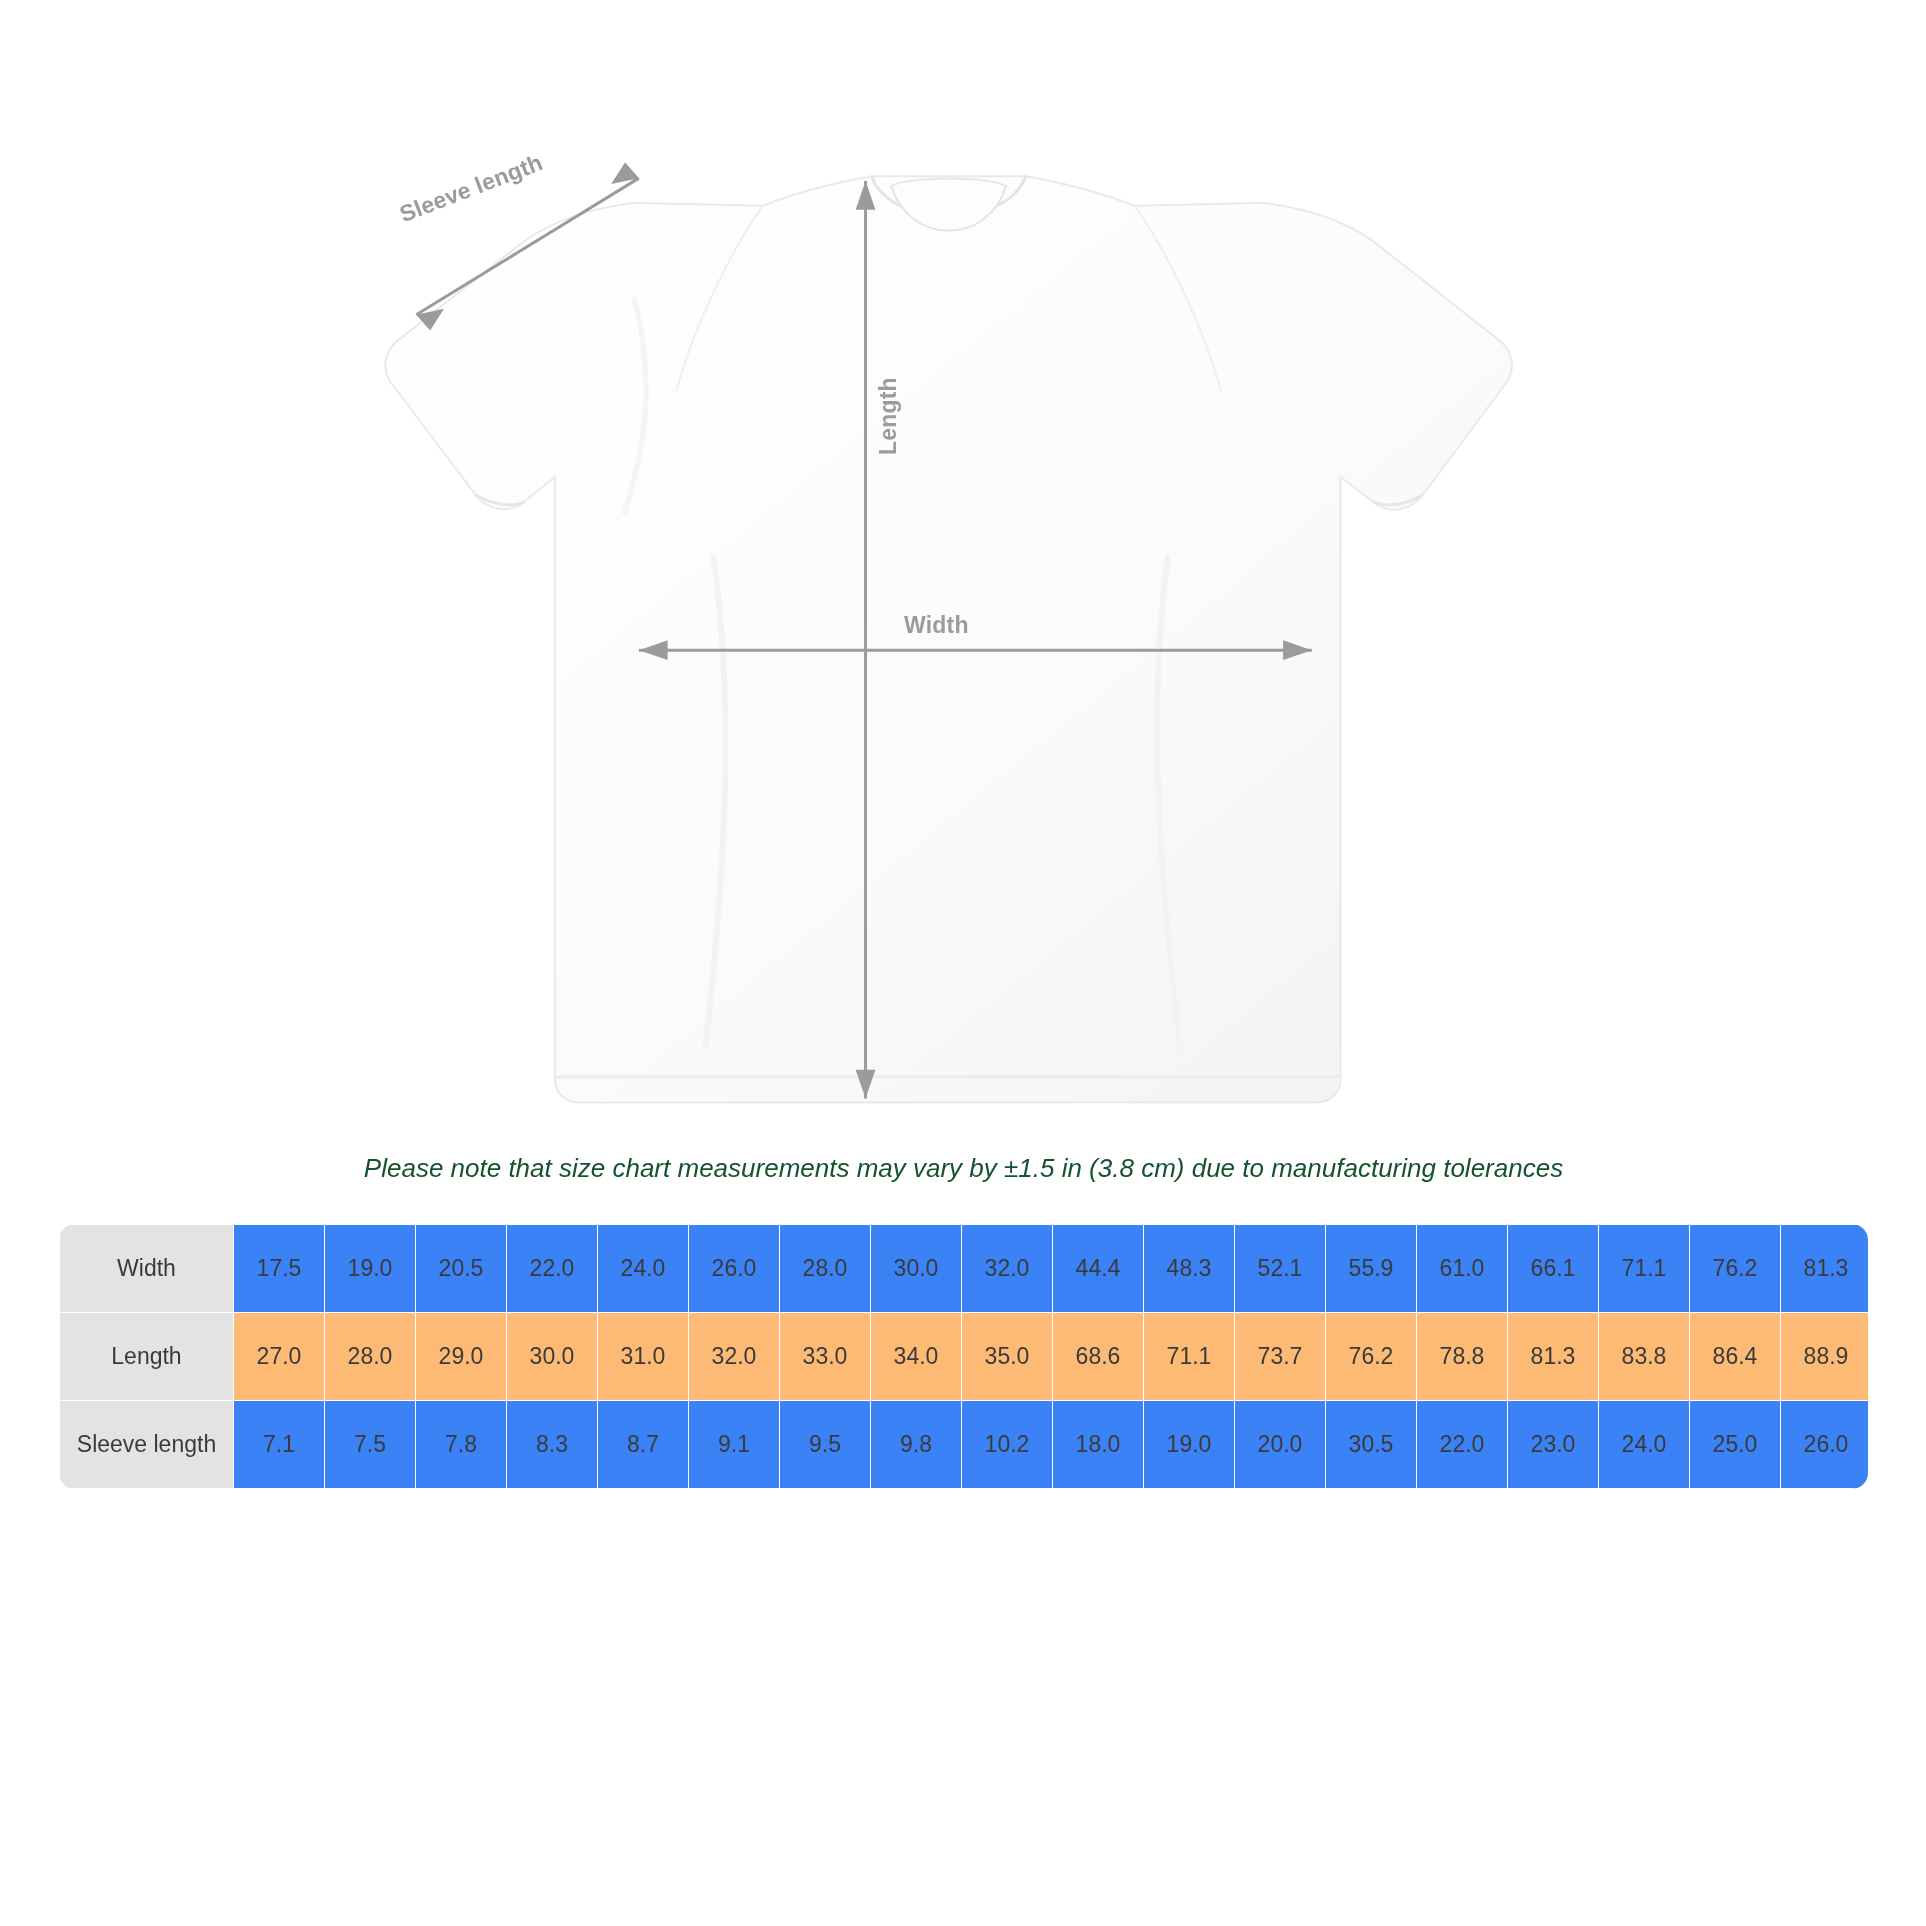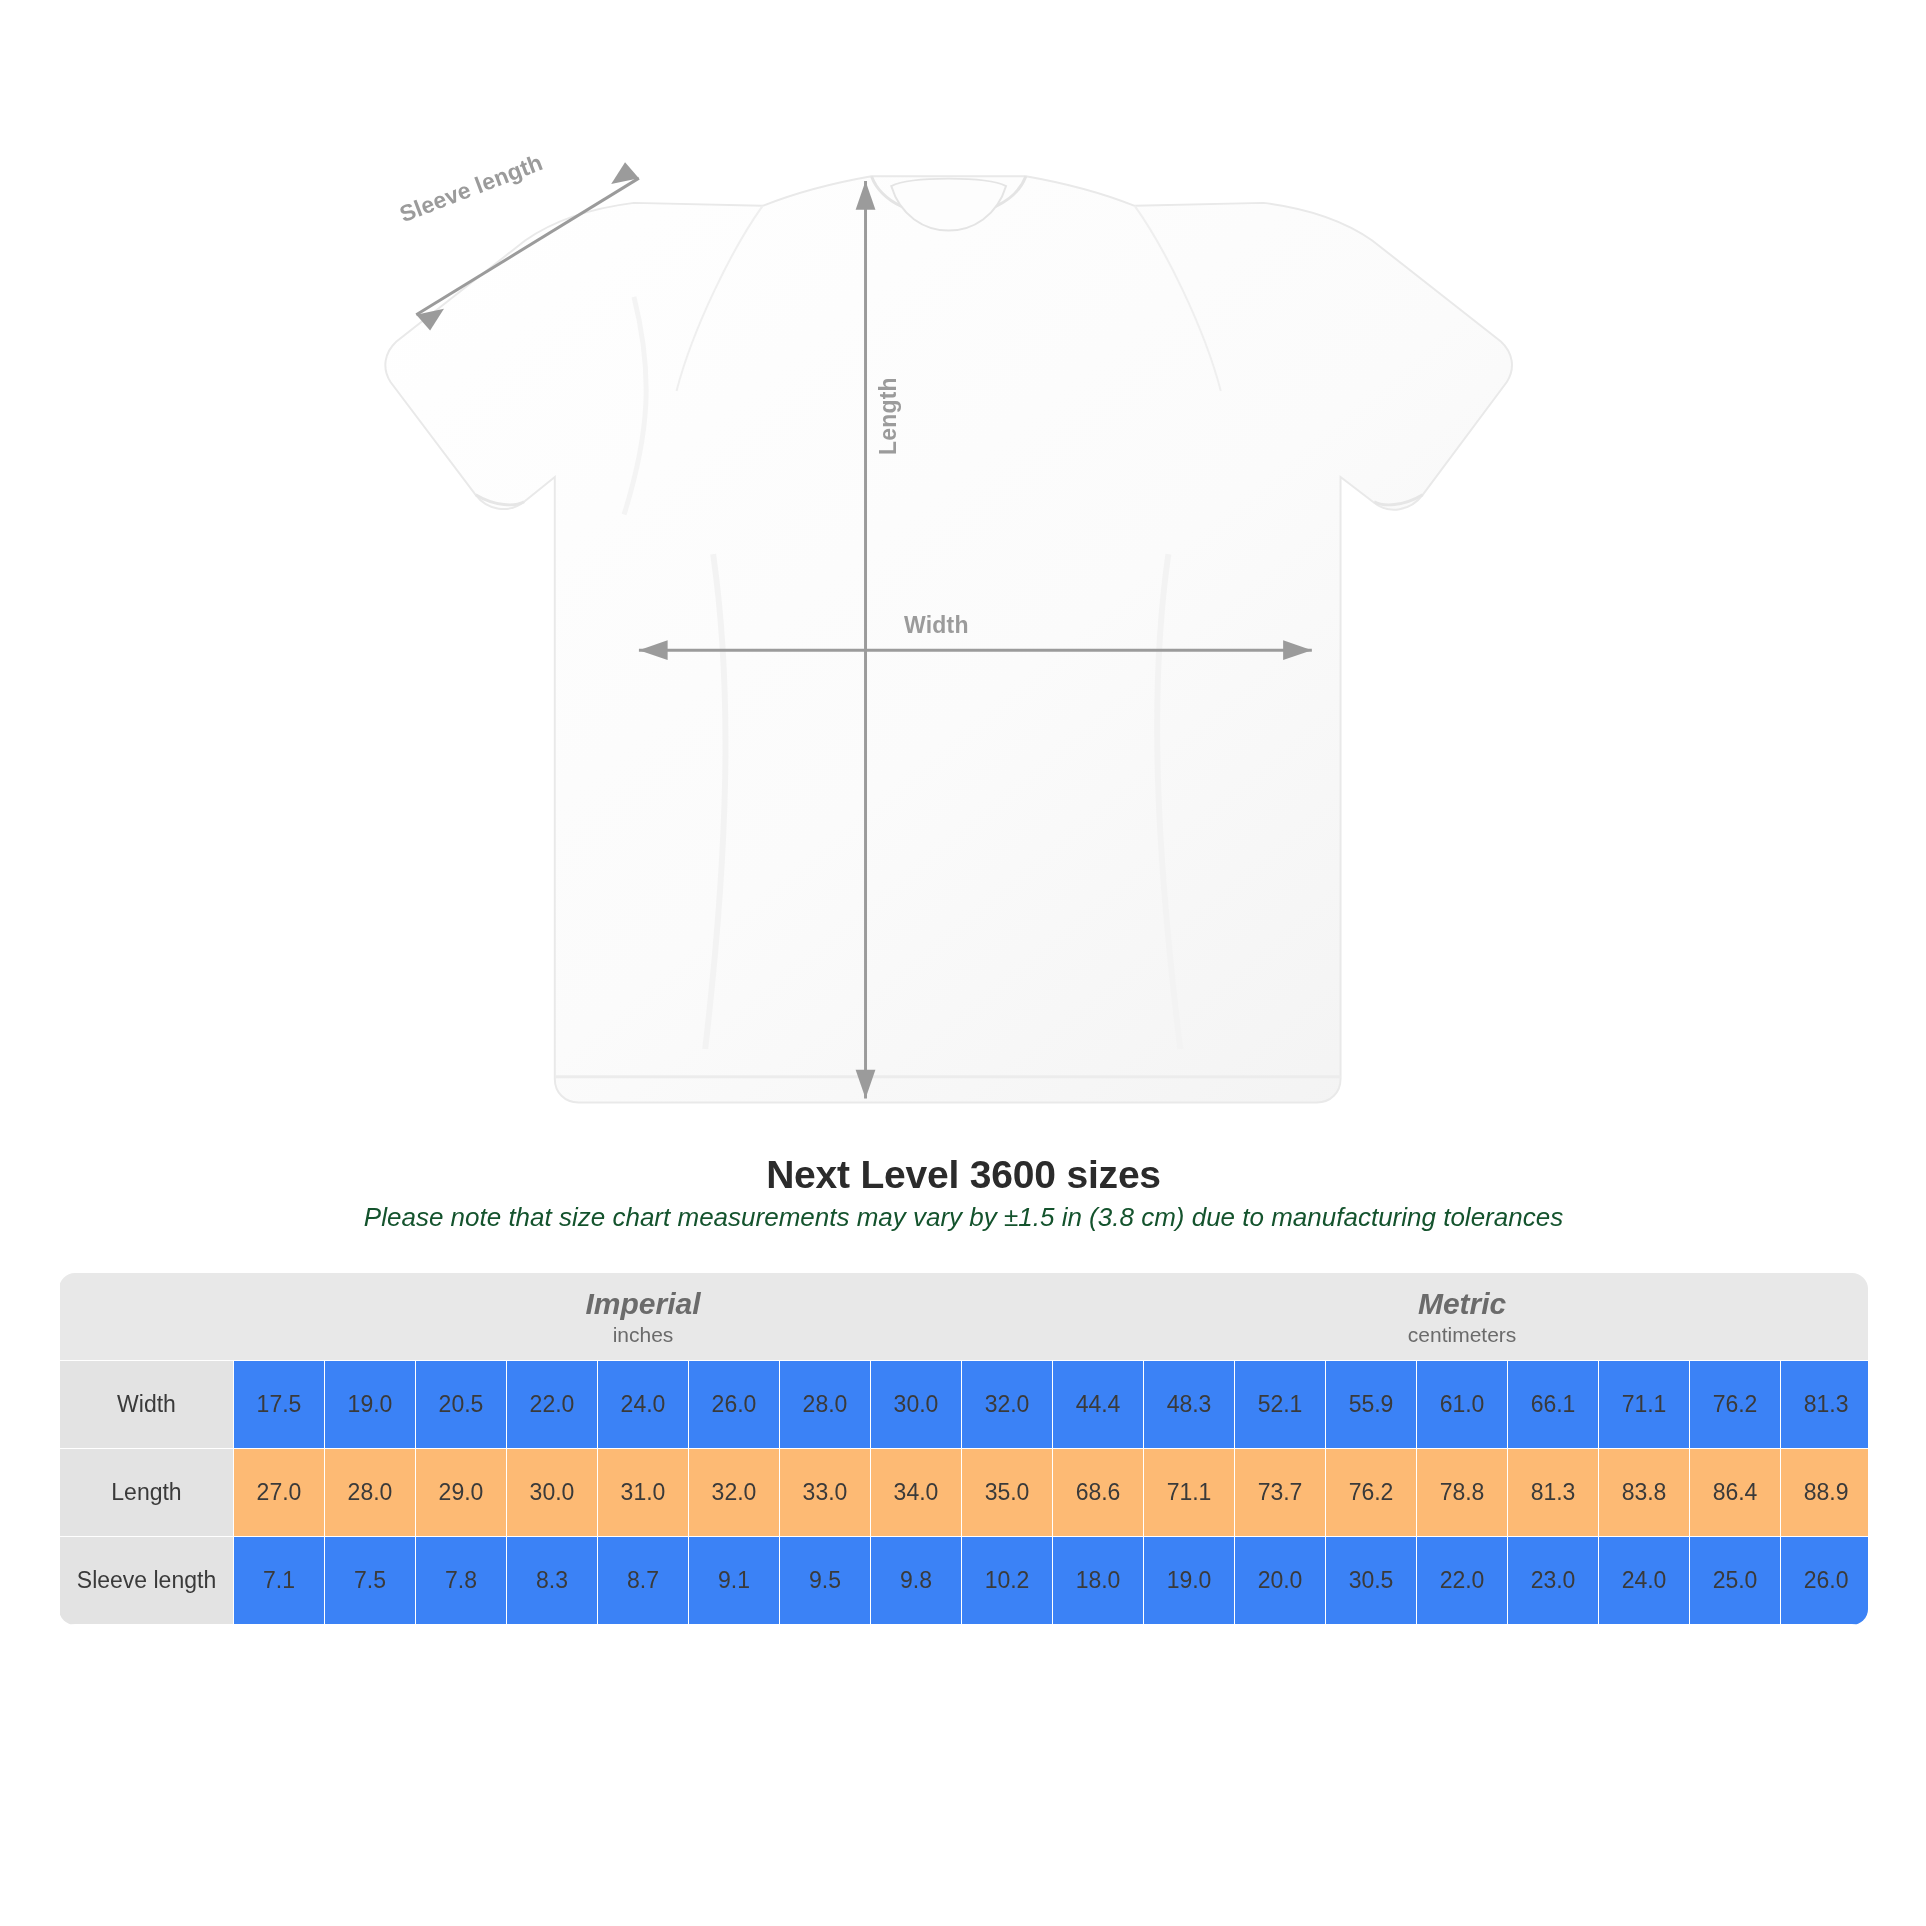--- a/index.html
+++ b/index.html
@@ -206,21 +206,20 @@
       <polygon points="645,657 674,647 674,667" fill="#9b9b9b"></polygon>
       <polygon points="1325,657 1296,647 1296,667" fill="#9b9b9b"></polygon>
     </svg>
 
     <div class="dim-label dim-sleeve">Sleeve length</div>
     <div class="dim-label dim-length">Length</div>
     <div class="dim-label dim-width">Width</div>
   </div>
 
   <div class="title-block">
-    <h1 class="chart-title">Next Level 3600 sizes</h1>
     <div class="chart-note">Please note that size chart measurements may vary by ±1.5 in (3.8 cm) due to manufacturing tolerances</div>
   </div>
 
   <div class="table-wrap">
     <table class="size-table">
       <colgroup>
         <col class="col-label">
         <col class="col-v">
           <col class="col-v">
           <col class="col-v">
@@ -234,31 +233,20 @@
           <col class="col-v">
           <col class="col-v">
           <col class="col-v">
           <col class="col-v">
         <col class="col-v">
           <col class="col-v">
           <col class="col-v">
           <col class="col-v">
       </colgroup>
       <thead>
-        <tr>
-          <td class="corner-cell"></td>
-          <td class="unit-head" colspan="9">
-            <div class="unit-name">Imperial</div>
-            <div class="unit-sub">inches</div>
-          </td>
-          <td class="unit-head" colspan="9">
-            <div class="unit-name">Metric</div>
-            <div class="unit-sub">centimeters</div>
-          </td>
-        </tr>
       </thead>
       <tbody>
         <tr class="band-a">
           <td class="row-header">Width</td>
           <td>17.5</td>
           <td>19.0</td>
           <td>20.5</td>
           <td>22.0</td>
           <td>24.0</td>
           <td>26.0</td>

